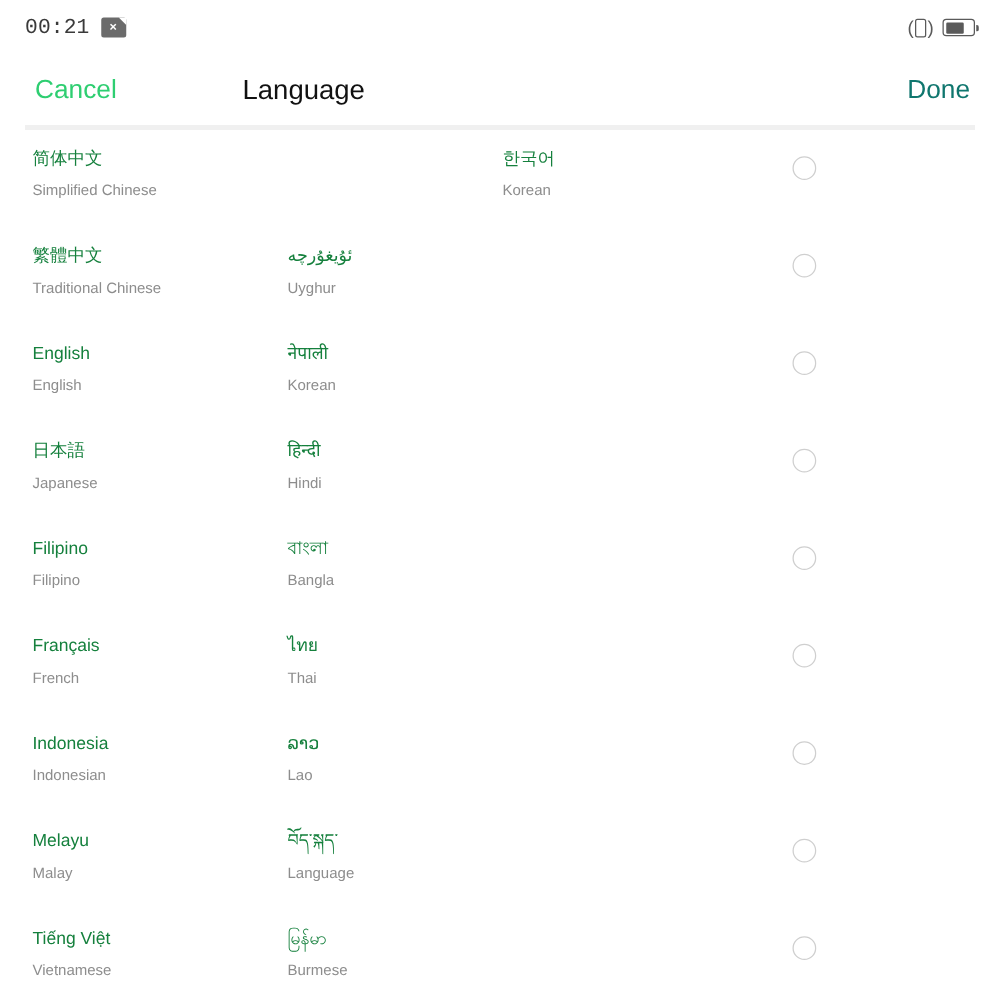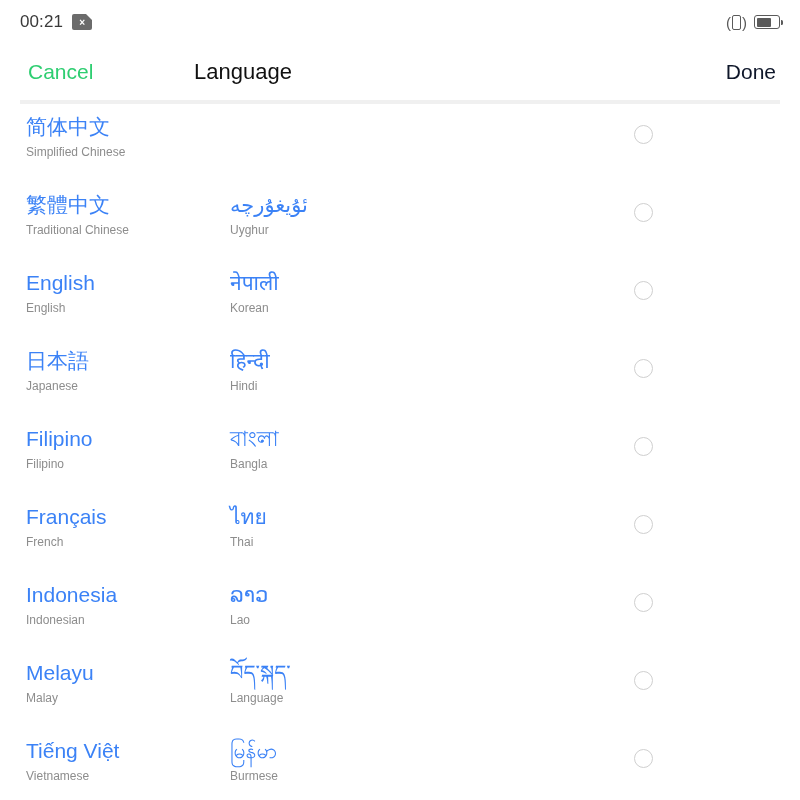--- a/index.html
+++ b/index.html
@@ -35,21 +35,21 @@
   }
   .status-left {
     display: flex;
     align-items: center;
     gap: 9px;
   }
   .clock {
     font-size: 17px;
     color: #3a3a3a;
     letter-spacing: 0.1px;
-    font-family: Liberation Sans, sans-serif;
+    font-family: Liberation Mono, monospace;
     text-align: right;
   }
   .sim-badge {
     position: relative;
     width: 20px;
     height: 16px;
     background: #6b6b6b;
     border-radius: 2px;
     display: flex;
     align-items: center;
@@ -147,21 +147,21 @@
     font-weight: normal;
     color: #111111;
     white-space: nowrap;
   }
   .nav-done {
     position: absolute;
     right: 24px;
     top: 50%;
     transform: translateY(-50%);
     font-size: 21px;
-    color: #0f172a;
+    color: #0f766e;
     cursor: default;
     white-space: nowrap;
   }
   .nav-separator {
     position: absolute;
     top: 100px;
     left: 20px;
     right: 20px;
     height: 4px;
     background: #f0f0f0;
@@ -182,23 +182,23 @@
     box-sizing: border-box;
   }
   .cell {
     position: absolute;
     top: 9px;
   }
   .cell.c0 { left: 26px; }
   .cell.c1 { left: 230px; }
   .cell.c2 { left: 402px; }
   .native {
-    font-size: 21px;
+    font-size: 14px;
     line-height: 27px;
-    color: #3b82f6;
+    color: #15803d;
     white-space: nowrap;
     font-family: "Liberation Sans", "DejaVu Sans", sans-serif;
   }
   .english {
     font-size: 12px;
     line-height: 20px;
     color: #8d8d8d;
     margin-top: 2px;
     white-space: nowrap;
   }
@@ -245,20 +245,24 @@
     <span class="nav-done">Done</span>
   </div>
   <div class="nav-separator"></div>
 
   <div class="list">
       <div class="lang-row">
         <div class="cell c0">
           <div class="native">简体中文</div>
           <div class="english">Simplified Chinese</div>
         </div>
+        <div class="cell c2">
+          <div class="native">한국어</div>
+          <div class="english">Korean</div>
+        </div>
         <div class="radio"></div>
       </div>
       <div class="lang-row">
         <div class="cell c0">
           <div class="native">繁體中文</div>
           <div class="english">Traditional Chinese</div>
         </div>
         <div class="cell c1">
           <div class="native">ئۇيغۇرچە</div>
           <div class="english">Uyghur</div>

